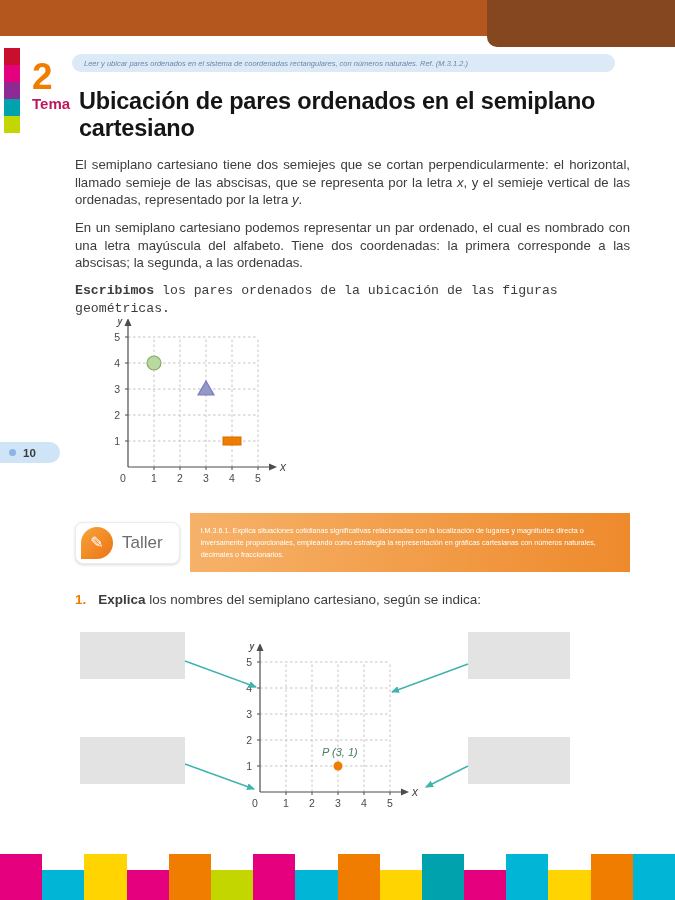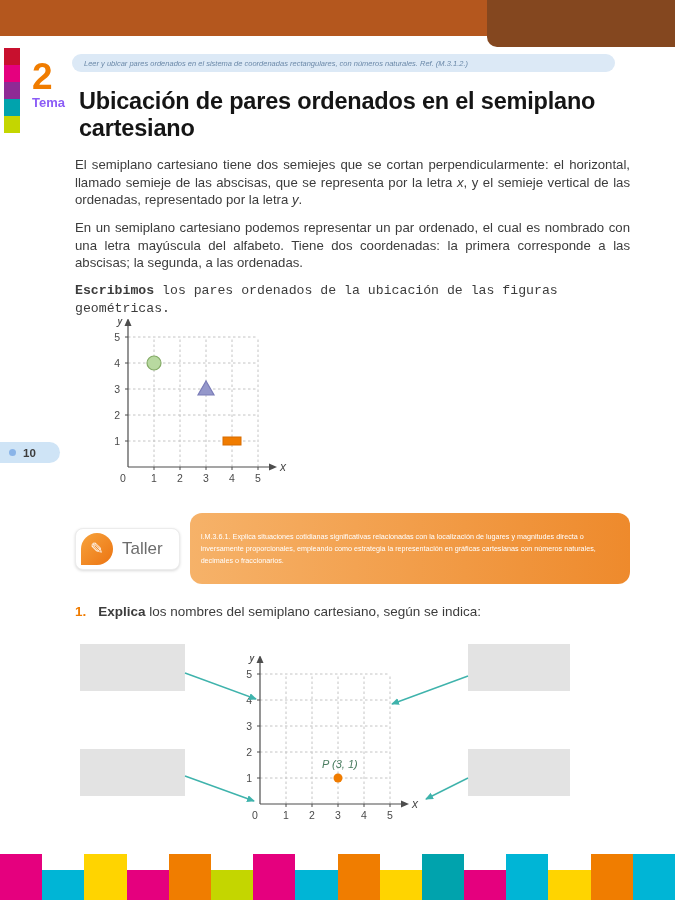--- a/index.html
+++ b/index.html
@@ -7,21 +7,21 @@
   .page{position:relative;width:675px;height:900px;background:#fff;}
 
   .top-bar{position:absolute;left:0;top:0;width:675px;height:36px;background:#b4571e;}
   .top-bar-dark{position:absolute;right:0;top:0;width:188px;height:47px;background:#84471f;border-bottom-left-radius:10px;}
 
   .tab-strip{position:absolute;left:4px;top:48px;width:16px;}
   .tab-strip div{height:17px;}
 
   .tema{position:absolute;left:32px;top:58px;}
   .tema-num{font-size:37px;font-weight:700;color:#f07c00;line-height:1;}
-  .tema-label{font-size:13px;font-weight:700;color:#8b5cf6;}
+  .tema-label{font-size:15px;font-weight:700;color:#be185d;}
 
   .ref-pill{position:absolute;left:72px;top:54px;width:543px;height:18px;background:#dce9f6;border-radius:9px;
     display:flex;align-items:center;padding:0 12px;font-size:7.5px;color:#6a88a8;box-sizing:border-box;font-style:italic;}
 
   .main{position:absolute;left:75px;top:88px;width:555px;}
   .title{font-size:23.5px;font-weight:700;color:#151515;line-height:1.17;margin:0 0 13px 4px;letter-spacing:-0.2px;}
   .para{font-size:13.2px;color:#3c3c3c;text-align:justify;line-height:1.34;margin:0 0 10px 0;}
   .activity-heading{font-size:15px;color:#f07c00;font-weight:700;margin:14px 0 8px 0;}
   .lead{margin-bottom:2px;text-align:left;font-family:Liberation Mono, monospace;}
 
@@ -33,22 +33,22 @@
   .ans{font-size:13.2px;margin:0 0 9px 0;color:#3c3c3c;}
   .ans b{margin-right:5px;color:#1d1d1d;}
 
   .taller-row{display:flex;align-items:center;margin-top:16px;}
   .taller-chip{display:flex;align-items:center;background:#fff;border:1px solid #ececec;border-radius:8px;
     padding:4px 16px 4px 5px;box-shadow:0 1px 3px rgba(0,0,0,0.15);}
   .drop{width:32px;height:32px;background:linear-gradient(135deg,#f7a33c,#ec7412);border-radius:50% 50% 50% 0;
     display:flex;align-items:center;justify-content:center;}
   .pencil{color:#fff;font-size:16px;transform:rotate(0deg);}
   .taller-label{margin-left:9px;font-size:17px;color:#6d6d6d;}
-  .taller-band{flex:1;margin-left:10px;background:linear-gradient(90deg,#f6b269,#ee8a2c);border-radius:12px;
-    padding:18px 11px;font-size:7.2px;color:#fff;line-height:1.6;}
+  .taller-band{flex:1;margin-left:10px;background:linear-gradient(90deg,#f6b269,#ee8a2c);border-radius:0;
+    padding:12px 11px;font-size:7.2px;color:#fff;line-height:1.6;}
 
   .exercise-line{margin:20px 0 10px 0;font-size:13.5px;color:#3c3c3c;}
   .ex-num{color:#f07c00;font-weight:700;margin-right:12px;}
 
   .exercise-figure{position:relative;height:215px;}
   .answer-box{position:absolute;width:105px;height:47px;background:#e3e3e3;}
   #boxTL{left:5px;top:15px;}
   #boxBL{left:5px;top:120px;}
   #boxTR{left:393px;top:15px;width:102px;}
   #boxBR{left:393px;top:120px;width:102px;}

